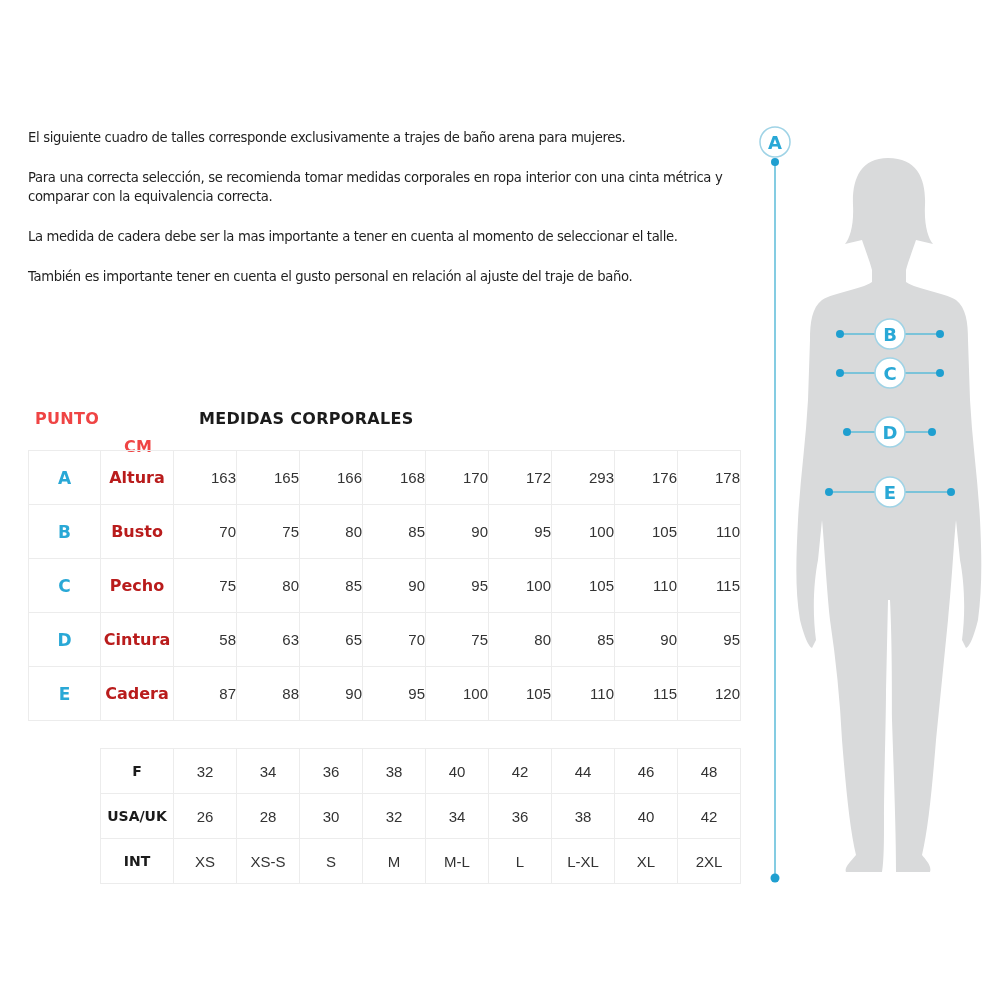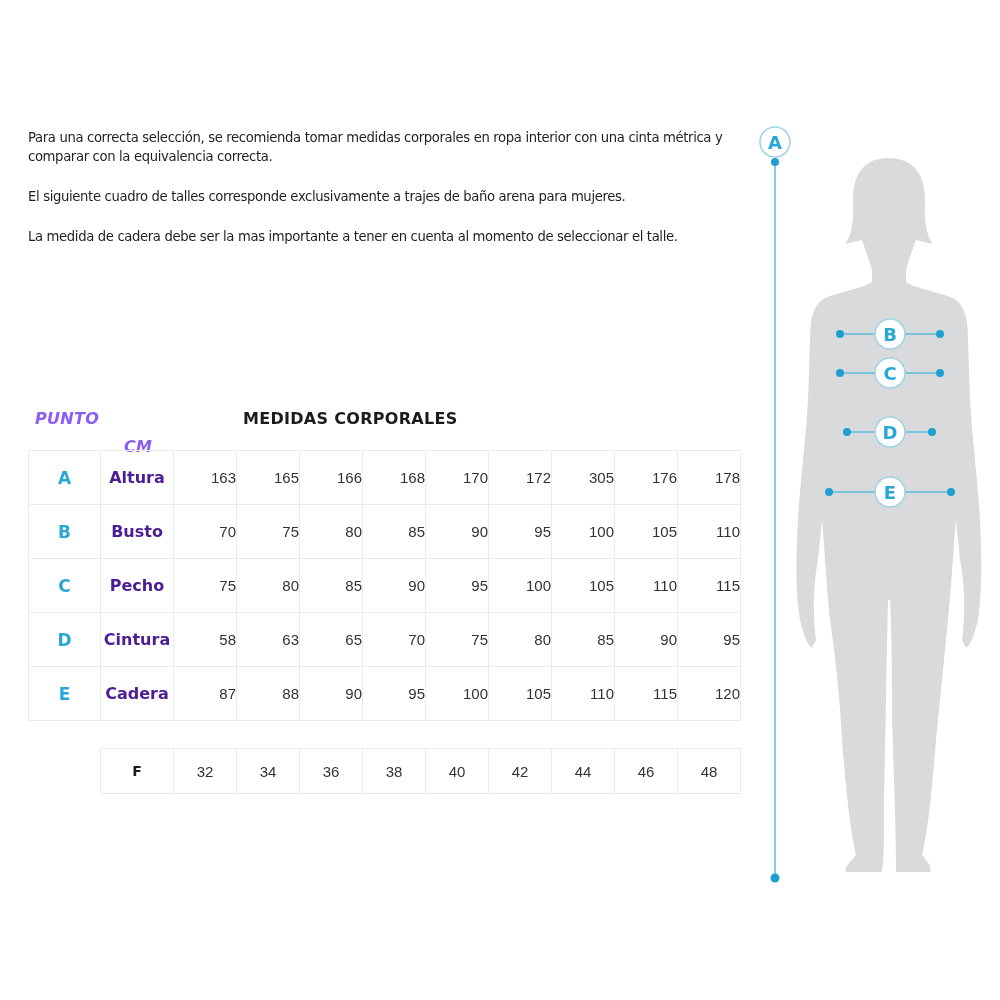--- a/index.html
+++ b/index.html
@@ -1,59 +1,60 @@
 <!DOCTYPE html>
 <html><head>
 <meta charset="utf-8">
 <style>
   html, body { margin:0; padding:0; background:#ffffff; }
   body { width:1000px; height:1000px; position:relative; overflow:hidden; font-family:"DejaVu Sans", sans-serif; color:#222; }
   .intro { position:absolute; left:28px; top:128px; width:720px; font-size:13.2px; line-height:19px; color:#1f1f1f; letter-spacing:-0.35px; }
   .intro p { margin:0 0 21px 0; }
   .hdr { position:absolute; top:409px; font-weight:bold; font-size:16px; letter-spacing:0.3px; font-family:"DejaVu Sans", sans-serif; }
-  .hdr.blue { color:#8b5cf6;font-style:italic; }
-  .hdr.dark { color:#1b1b1b;margin-left:44px; }
+  .hdr.blue { color:#ef4444; }
+  .hdr.dark { color:#1b1b1b; }
   table.grid { position:absolute; border-collapse:collapse; }
   table.grid td { border:1px solid #ececec; text-align:center; font-size:15px; color:#333; padding:0; font-family:"Liberation Sans", sans-serif; }
   #measures { left:28px; top:450px; }
   #measures td { height:53px; }
   #measures td.pt { width:71px; color:#29a8d6; font-weight:bold; font-size:17px; font-family:"DejaVu Sans", sans-serif; }
-  #measures td.nm { width:72px; color:#4c1d95; font-weight:bold; font-size:16px; font-family:"DejaVu Sans", sans-serif; }
+  #measures td.nm { width:72px; color:#b91c1c; font-weight:bold; font-size:16px; font-family:"DejaVu Sans", sans-serif; }
   #measures td.v { width:62px;text-align:right; }
   #sizes { left:100px; top:748px; }
   #sizes td { height:44px; }
   #sizes td.lbl { width:72px; font-weight:bold; color:#1b1b1b; font-size:14px; font-family:"DejaVu Sans", sans-serif; }
   #sizes td.v { width:62px; }
   .figure { position:absolute; left:740px; top:110px; width:260px; height:790px; }
 </style>
 </head>
 <body>
 
 <div class="intro">
+  <p>El siguiente cuadro de talles corresponde exclusivamente a trajes de baño arena para mujeres.</p>
   <p style="width:700px;">Para una correcta selección, se recomienda tomar medidas corporales en ropa interior con una cinta métrica y comparar con la equivalencia correcta.</p>
-  <p>El siguiente cuadro de talles corresponde exclusivamente a trajes de baño arena para mujeres.</p>
   <p>La medida de cadera debe ser la mas importante a tener en cuenta al momento de seleccionar el talle.</p>
+  <p>También es importante tener en cuenta el gusto personal en relación al ajuste del traje de baño.</p>
 </div>
 
 <div class="hdr blue" style="left:35px;">PUNTO</div>
 <div class="hdr blue" style="left:124px;margin-top:28px;">CM</div>
 <div class="hdr dark" style="left:199px;">MEDIDAS CORPORALES</div>
 
 <table class="grid" id="measures">
   <tbody>
     <tr>
       <td class="pt">A</td>
       <td class="nm">Altura</td>
       <td class="v">163</td>
       <td class="v">165</td>
       <td class="v">166</td>
       <td class="v">168</td>
       <td class="v">170</td>
       <td class="v">172</td>
-      <td class="v">305</td>
+      <td class="v">293</td>
       <td class="v">176</td>
       <td class="v">178</td>
     </tr>
     <tr>
       <td class="pt">B</td>
       <td class="nm">Busto</td>
       <td class="v">70</td>
       <td class="v">75</td>
       <td class="v">80</td>
       <td class="v">85</td>
@@ -112,20 +113,44 @@
       <td class="v">32</td>
       <td class="v">34</td>
       <td class="v">36</td>
       <td class="v">38</td>
       <td class="v">40</td>
       <td class="v">42</td>
       <td class="v">44</td>
       <td class="v">46</td>
       <td class="v">48</td>
     </tr>
+    <tr>
+      <td class="lbl">USA/UK</td>
+      <td class="v">26</td>
+      <td class="v">28</td>
+      <td class="v">30</td>
+      <td class="v">32</td>
+      <td class="v">34</td>
+      <td class="v">36</td>
+      <td class="v">38</td>
+      <td class="v">40</td>
+      <td class="v">42</td>
+    </tr>
+    <tr>
+      <td class="lbl">INT</td>
+      <td class="v">XS</td>
+      <td class="v">XS-S</td>
+      <td class="v">S</td>
+      <td class="v">M</td>
+      <td class="v">M-L</td>
+      <td class="v">L</td>
+      <td class="v">L-XL</td>
+      <td class="v">XL</td>
+      <td class="v">2XL</td>
+    </tr>
   </tbody>
 </table>
 
 <div class="figure">
   <svg width="260" height="790" viewBox="740 110 260 790" xmlns="http://www.w3.org/2000/svg">
 
     <g fill="#d9dadb">
 
       <path d="M888 158 C 860 158 852 180 853 205 C 854 225 850 238 845 244 L 862 240 C 866 252 870 262 872 270 L 872 282 C 860 290 835 292 822 300 C 812 308 810 322 810 340 L 808 400 C 806 440 800 480 798 520 C 796 560 795 590 800 620 C 804 636 808 646 812 648 L 816 640 C 812 610 814 580 818 560 L 822 520 C 824 540 826 580 830 620 C 836 660 840 700 842 740 C 846 790 850 830 856 855 C 850 862 844 868 846 872 L 882 872 C 884 860 884 840 884 820 C 884 780 886 720 886 690 L 888 600 L 890 600 C 892 640 892 690 892 720 C 894 780 896 830 896 872 L 930 872 C 932 866 926 860 922 855 C 928 830 932 790 936 740 C 940 700 944 660 948 620 C 952 580 954 540 956 520 L 960 560 C 964 580 966 610 962 640 L 966 648 C 970 646 974 636 978 620 C 982 590 982 560 980 520 C 978 480 972 440 970 400 L 968 340 C 968 322 966 308 956 300 C 943 292 918 290 906 282 L 906 270 C 908 262 912 252 916 240 L 933 244 C 928 238 924 225 925 205 C 926 180 918 158 888 158 Z"></path>
     </g>

